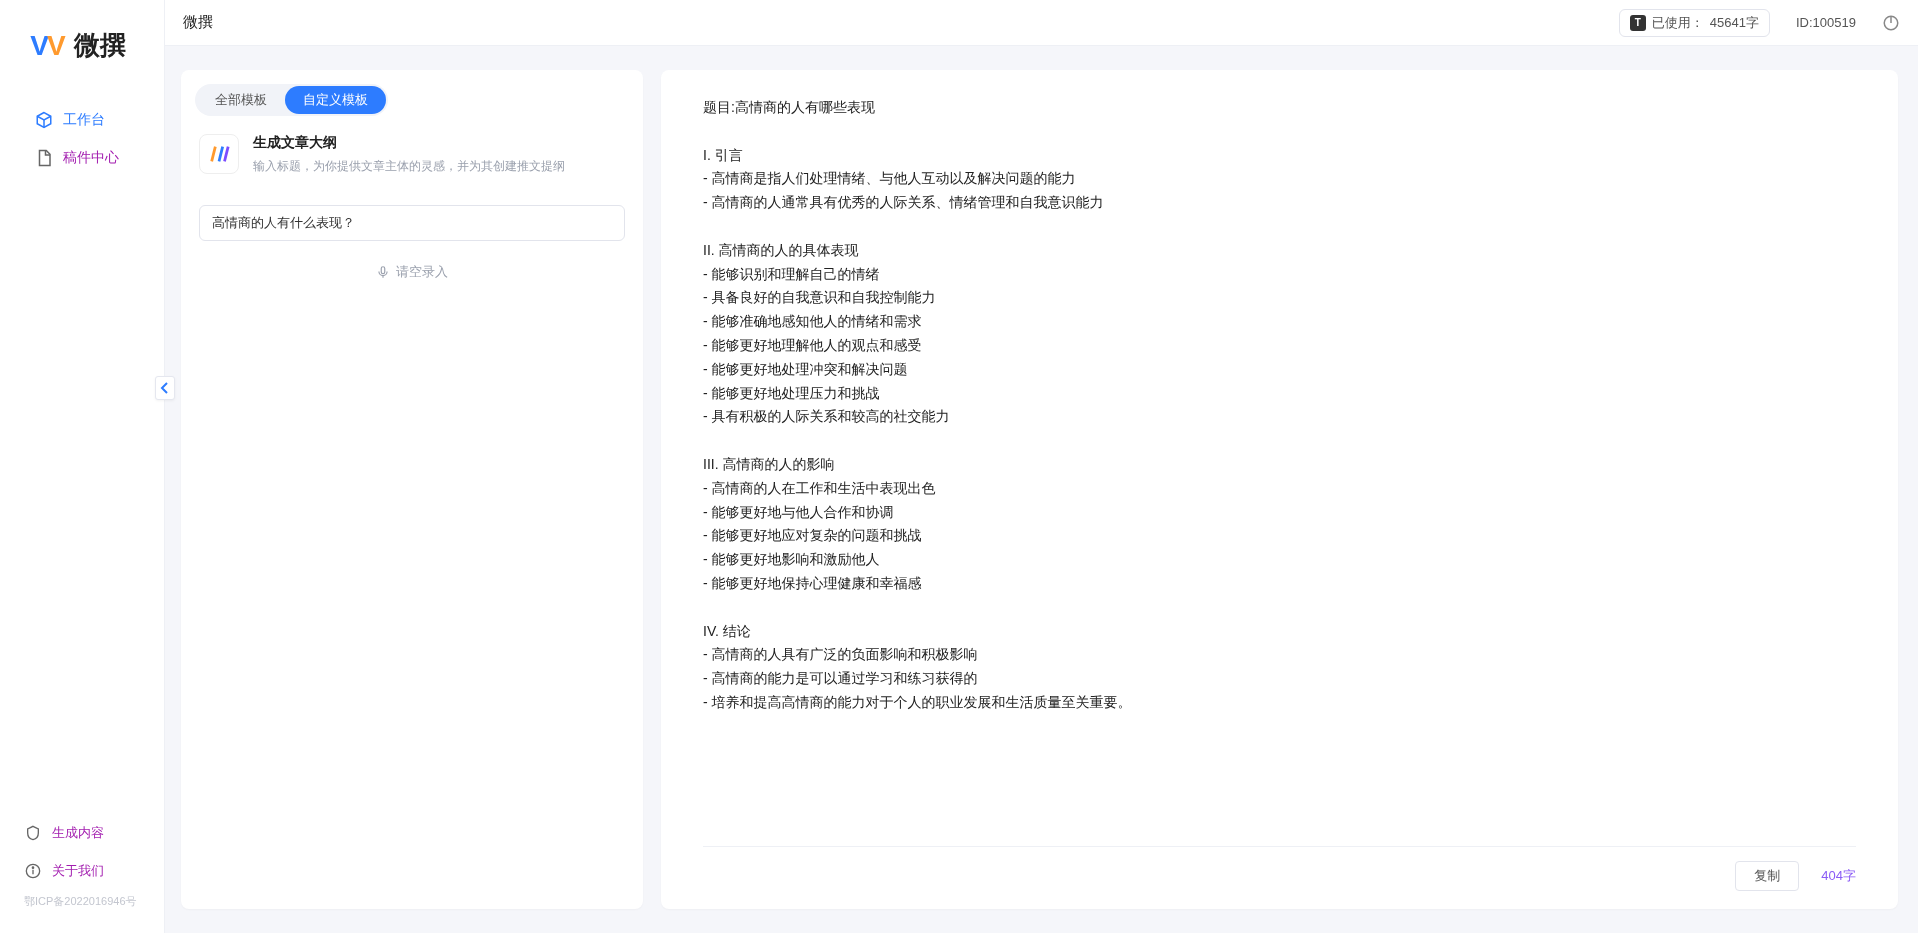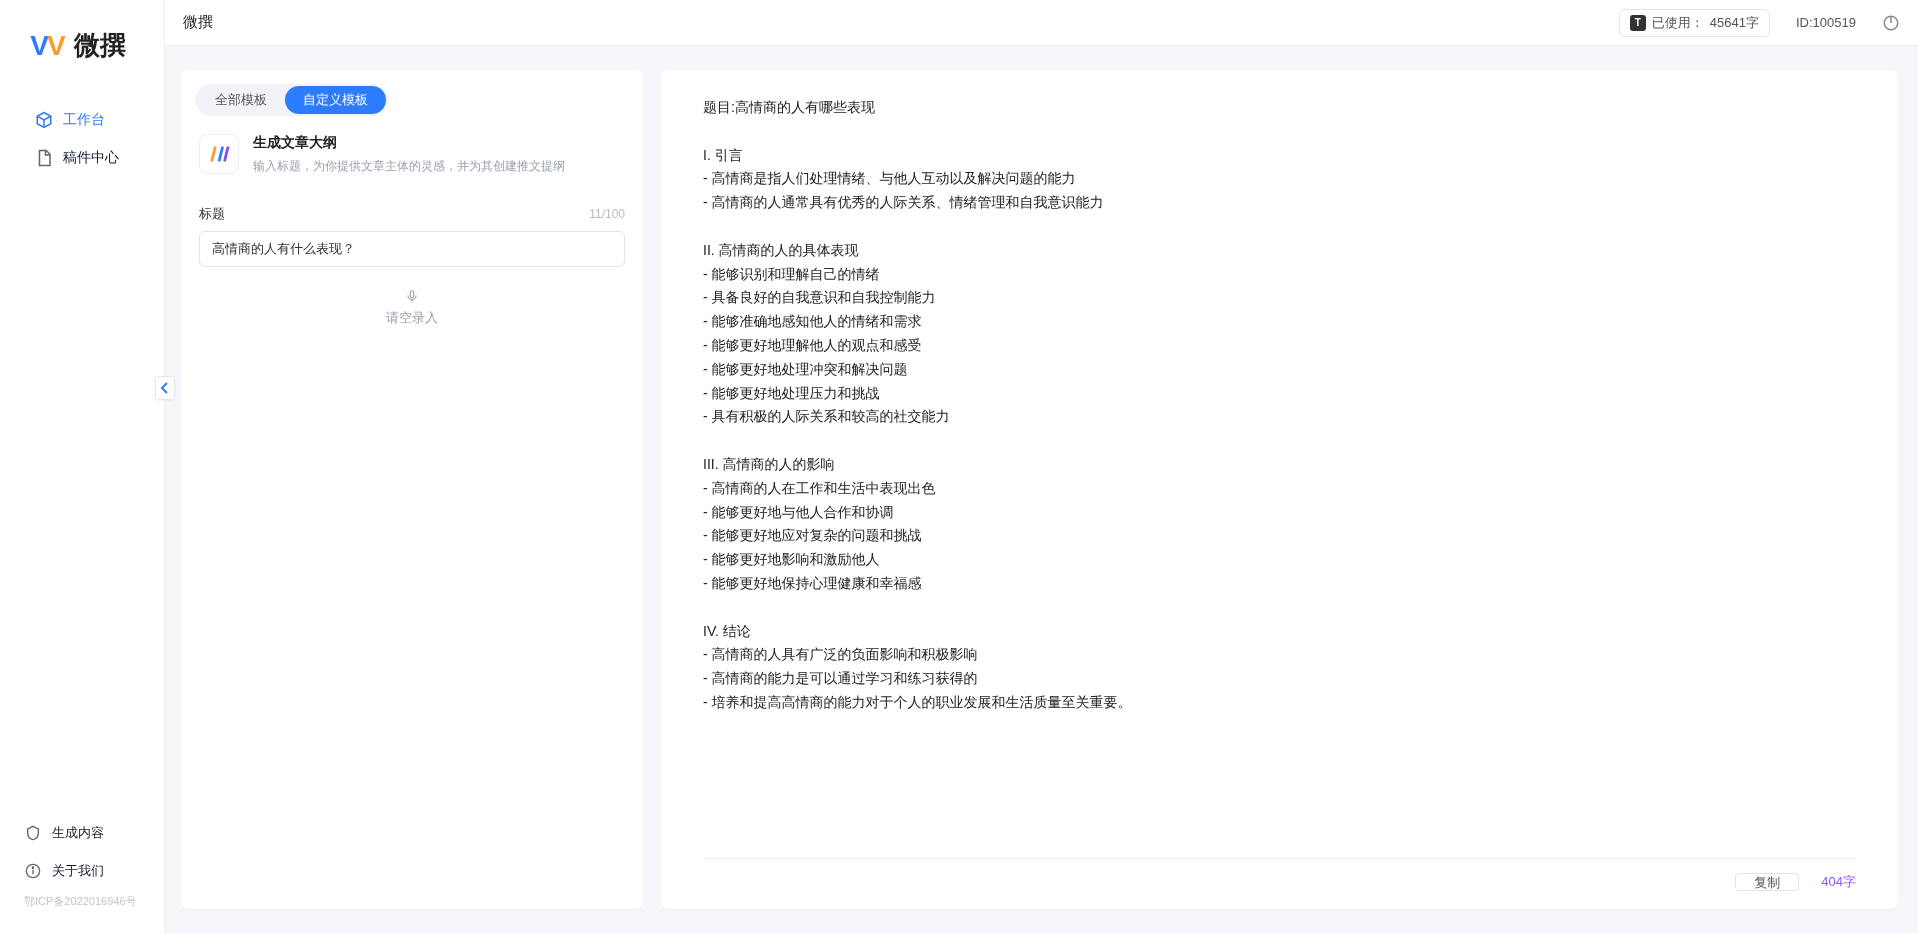--- a/index.html
+++ b/index.html
@@ -30,21 +30,21 @@
   }
   .logo-mark {
     width: 38px; height: 30px; display:inline-flex; align-items:center; justify-content:center;
     font-weight:800; font-size:28px; letter-spacing:-2px;
   }
   .logo-mark .w1{color:#2d7cff;}
   .logo-mark .w2{color:#ff9a2e;}
   .nav { padding: 10px 11px; flex:1; }
   .nav-item {
     display: flex; align-items: center; gap: 10px;
-    padding: 10px 24px; cursor: pointer; color:#0f172a;
+    padding: 10px 24px; cursor: pointer; color:#a21caf;
   }
   .nav-item.active { color: #2d7cff; }
   .nav-icon { width:18px; height:18px; display:inline-flex; align-items:center; justify-content:center; }
   .sidebar-bottom { padding: 8px 0 10px; }
   .sidebar-bottom .nav-item { font-size:13px; }
   .icp {
     font-size: 11px; color: #c3c6cf; padding: 4px 16px 14px 24px;
   }
   .collapse-handle {
     position: absolute; right: -11px; top: 376px;
@@ -94,21 +94,21 @@
   .template-info .tpl-title { font-weight:600; font-size:14px; color:#222; margin-bottom:6px;}
   .template-info .tpl-desc { font-size:12px; color:#9aa0ad; }
   .form-block { padding: 22px 18px 0; }
   .form-row-head { display:flex; justify-content:space-between; align-items:center; margin-bottom:8px;}
   .form-label { font-size:13px; color:#333; }
   .char-count { font-size:12px; color:#b7bbc6; }
   .text-input {
     width:100%; height:36px; border:1px solid #e2e4ec; border-radius:6px;
     padding:0 12px; font-size:13px; color:#333; outline:none; background:#fff;
   }
-  .voice-row { display:flex; align-items:center; justify-content:center; gap:6px; margin-top:22px; color:#9aa0ad; font-size:13px; cursor:pointer;flex-direction:column;}
+  .voice-row { display:flex; align-items:center; justify-content:center; gap:6px; margin-top:22px; color:#9aa0ad; font-size:13px; cursor:pointer;}
   .panel-left-footer { margin-top:auto; padding: 0 0 28px; display:flex; justify-content:center; }
   .primary-btn {
     width: 200px; height:38px; border:none; border-radius:19px;
     background: linear-gradient(90deg,#2f7dff,#4a8cff); color:#fff; font-size:14px; cursor:pointer;
   }
 
   .panel-right {
     flex:1; background:#fff; border-radius:8px; padding: 26px 42px 18px;
     display:flex; flex-direction:column; box-shadow:0 1px 2px rgba(0,0,0,.03);
     position:relative;
@@ -119,21 +119,21 @@
   .doc-body {
     white-space: pre-wrap; font-size:14px; line-height:1.7; color:#222;
     flex:1; overflow:auto;
     font-family: "Microsoft YaHei","PingFang SC",sans-serif;
   }
   .panel-right-footer {
     border-top:1px solid #eef0f5; margin-top:10px; padding-top:14px;
     display:flex; align-items:center; justify-content:flex-end; gap:22px;
   }
   .copy-btn {
-    height:18px; padding:0 18px; border:1px solid #e2e4ec; background:#fff; border-radius:4px;
+    height:30px; padding:0 18px; border:1px solid #e2e4ec; background:#fff; border-radius:4px;
     font-size:13px; color:#555; cursor:pointer;
   }
   .wc-note { font-size:13px; color:#8b5cf6; }
 
   
   svg { display:block; }
 </style>
 </head>
 <body>
 
@@ -237,24 +237,20 @@
                 <path d="M18 20 22 4" stroke="#7c4dff" stroke-width="3" fill="none"></path>
               </svg>
           </div>
           <div class="template-info">
             <div class="tpl-title">生成文章大纲</div>
             <div class="tpl-desc">输入标题，为你提供文章主体的灵感，并为其创建推文提纲</div>
           </div>
         </div>
 
         <div class="form-block">
-          <div class="form-row-head">
-            <span class="form-label">标题</span>
-            <span class="char-count">11/100</span>
-          </div>
           <input class="text-input" type="text" value="高情商的人有什么表现？" style="">
           <div class="voice-row">
             <svg width="14" height="14" viewBox="0 0 24 24" fill="none" stroke="#9aa0ad" stroke-width="2">
                 <rect x="9" y="3" width="6" height="12" rx="3"></rect>
                 <path d="M5 11a7 7 0 0 0 14 0"></path>
                 <line x1="12" y1="18" x2="12" y2="22"></line>
               </svg>
             <span>请空录入</span>
           </div>
         </div>

